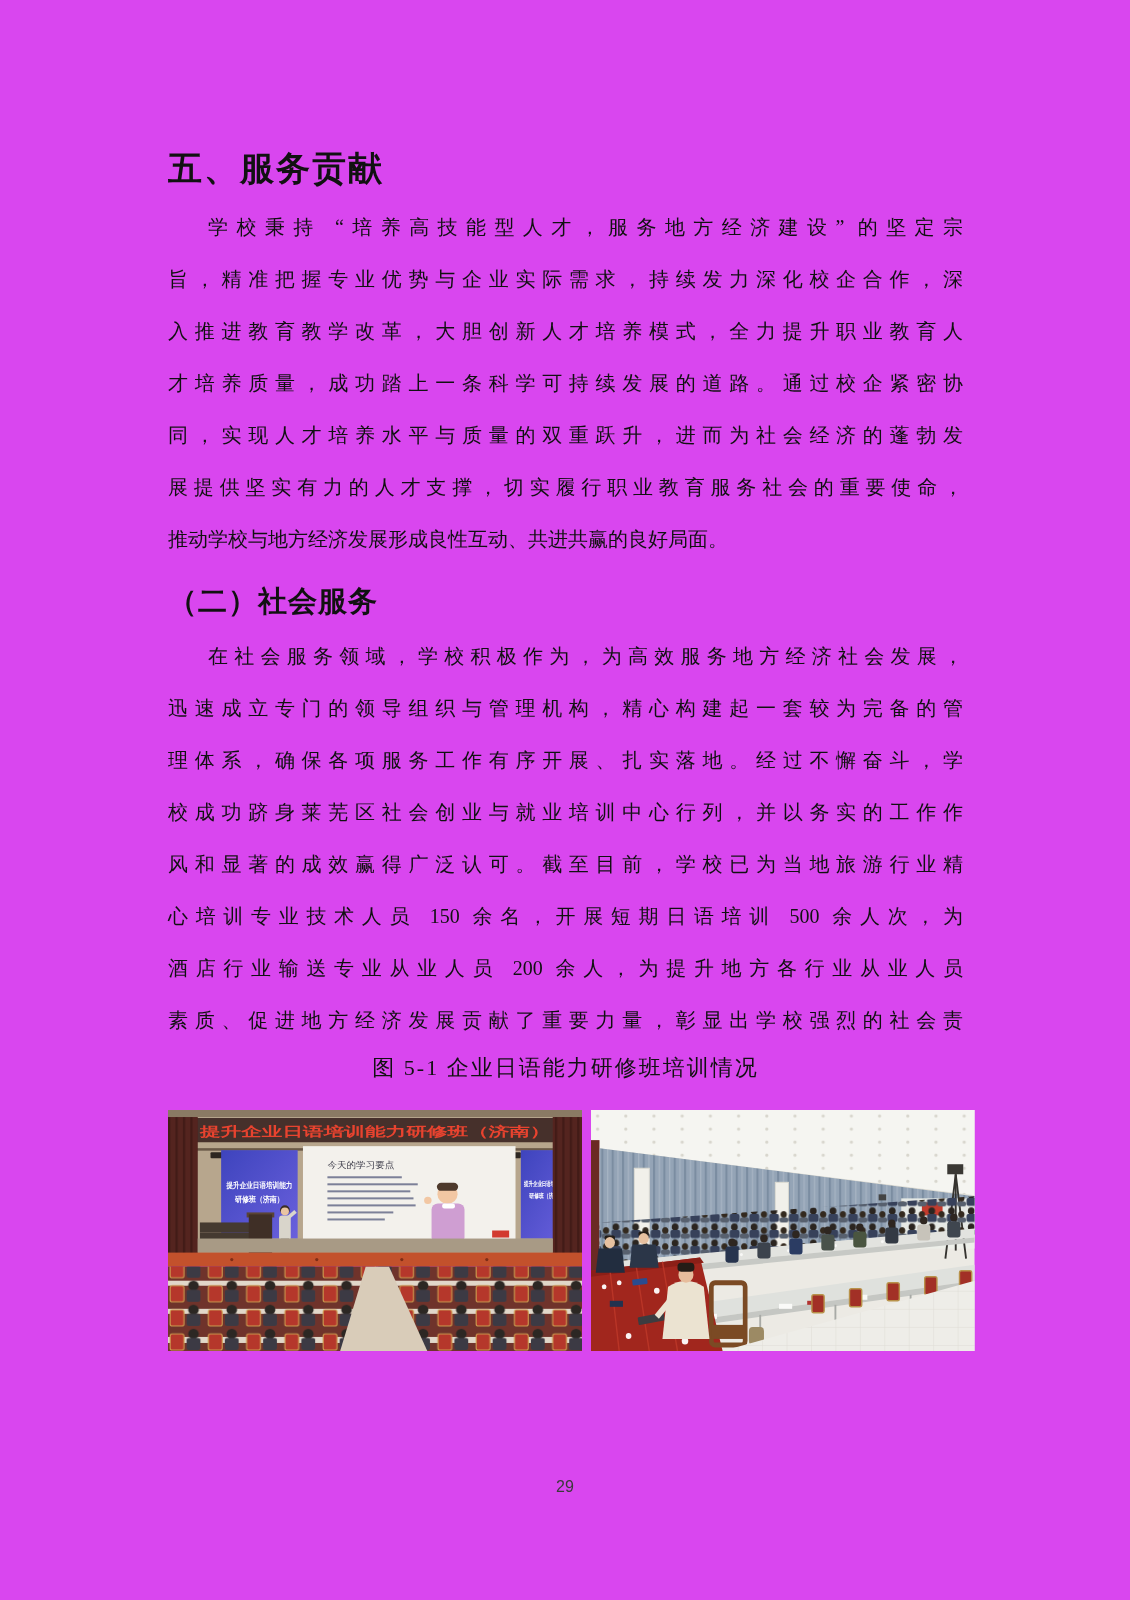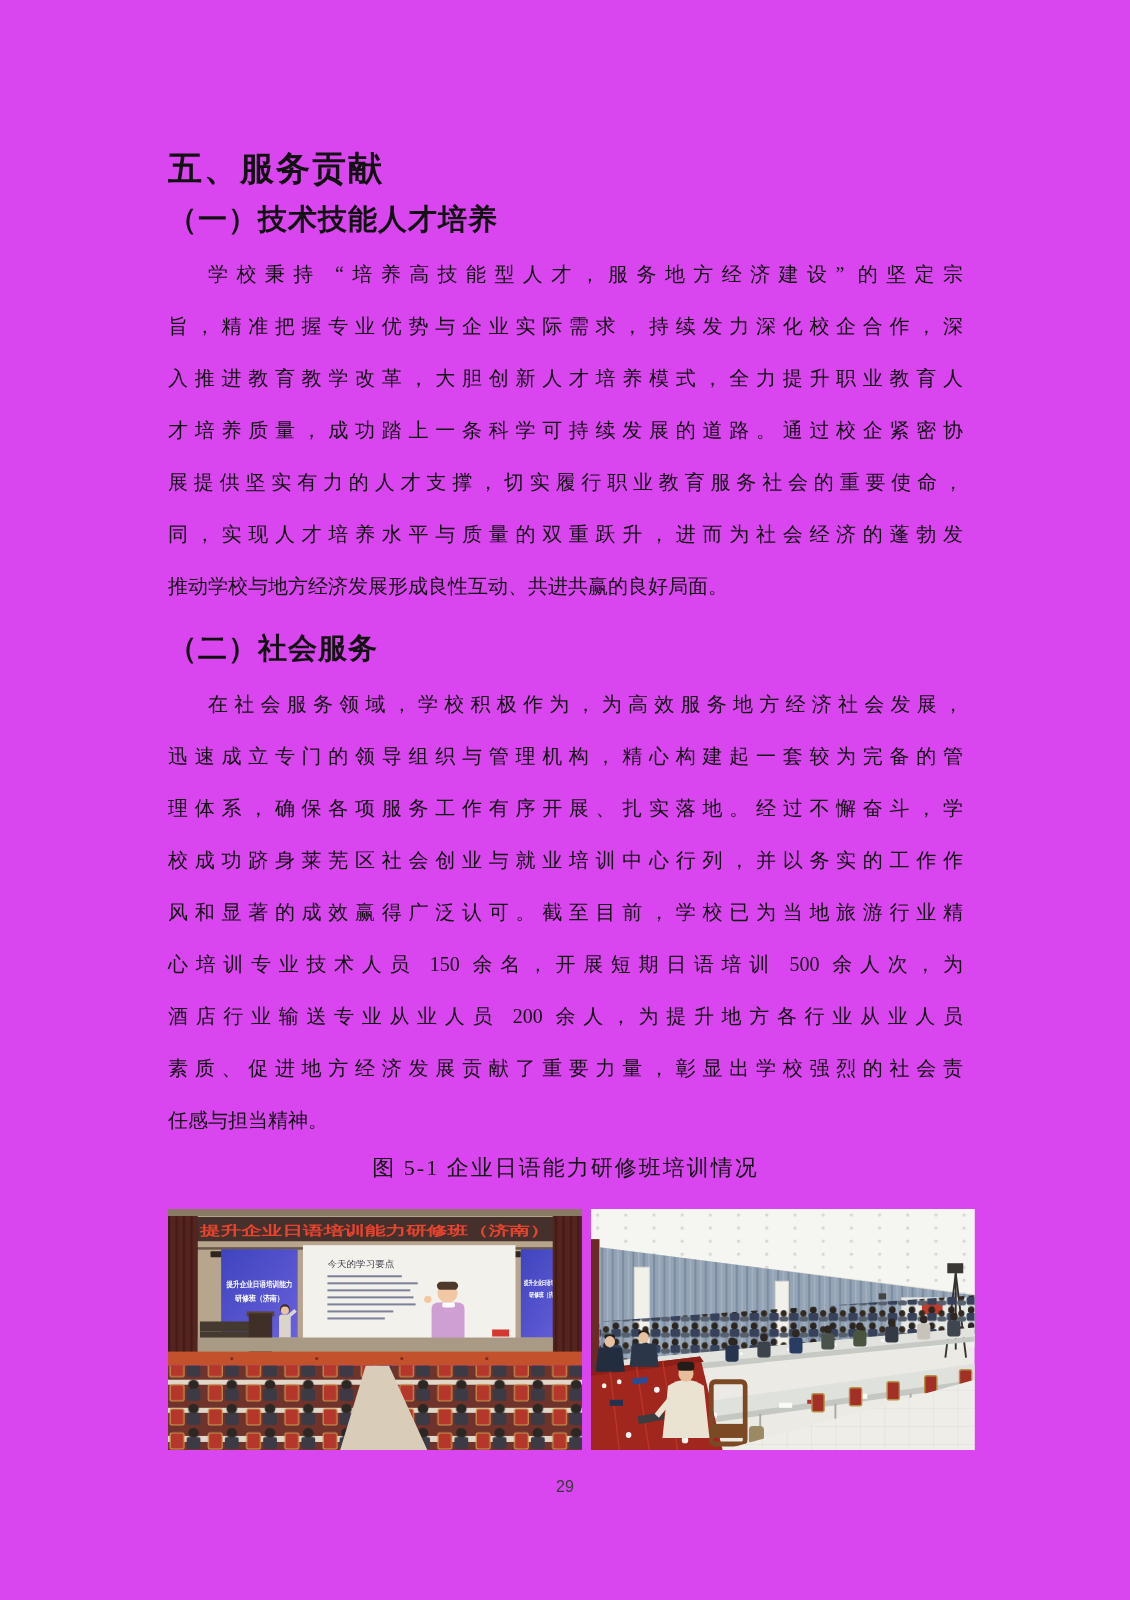--- a/index.html
+++ b/index.html
@@ -27,44 +27,42 @@
     font-family:"Liberation Sans","DejaVu Sans",sans-serif; font-size:16px; color:#3a3a3a;
   }
 </style>
 </head>
 <body>
 
 <div class="page">
 
   <h1 class="h1">五、服务贡献</h1>
 
-  <h2 class="h2">（一）技术技能人才培养</h2>
 
   <div class="para">
     <div class="ln first">学校秉持 “培养高技能型人才，服务地方经济建设” 的坚定宗</div>
     <div class="ln">旨，精准把握专业优势与企业实际需求，持续发力深化校企合作，深</div>
     <div class="ln">入推进教育教学改革，大胆创新人才培养模式，全力提升职业教育人</div>
     <div class="ln">才培养质量，成功踏上一条科学可持续发展的道路。通过校企紧密协</div>
+    <div class="ln">同，实现人才培养水平与质量的双重跃升，进而为社会经济的蓬勃发</div>
     <div class="ln">展提供坚实有力的人才支撑，切实履行职业教育服务社会的重要使命，</div>
-    <div class="ln">同，实现人才培养水平与质量的双重跃升，进而为社会经济的蓬勃发</div>
     <div class="ln last">推动学校与地方经济发展形成良性互动、共进共赢的良好局面。</div>
   </div>
 
   <h2 class="h2 h2b">（二）社会服务</h2>
 
   <div class="para">
     <div class="ln first">在社会服务领域，学校积极作为，为高效服务地方经济社会发展，</div>
     <div class="ln">迅速成立专门的领导组织与管理机构，精心构建起一套较为完备的管</div>
     <div class="ln">理体系，确保各项服务工作有序开展、扎实落地。经过不懈奋斗，学</div>
     <div class="ln">校成功跻身莱芜区社会创业与就业培训中心行列，并以务实的工作作</div>
     <div class="ln">风和显著的成效赢得广泛认可。截至目前，学校已为当地旅游行业精</div>
     <div class="ln">心培训专业技术人员 150 余名，开展短期日语培训 500 余人次，为</div>
     <div class="ln">酒店行业输送专业从业人员 200 余人，为提升地方各行业从业人员</div>
     <div class="ln">素质、促进地方经济发展贡献了重要力量，彰显出学校强烈的社会责</div>
-    <div class="ln last">任感与担当精神。</div>
   </div>
 
   <div class="caption">图 5-1 企业日语能力研修班培训情况</div>
 
   <div class="figure-row">
 
     <div class="photo photo-left">
       <svg viewBox="0 0 390 240" preserveAspectRatio="none">
         <defs>
           <linearGradient id="scrG" x1="0" y1="0" x2="1" y2="1">

